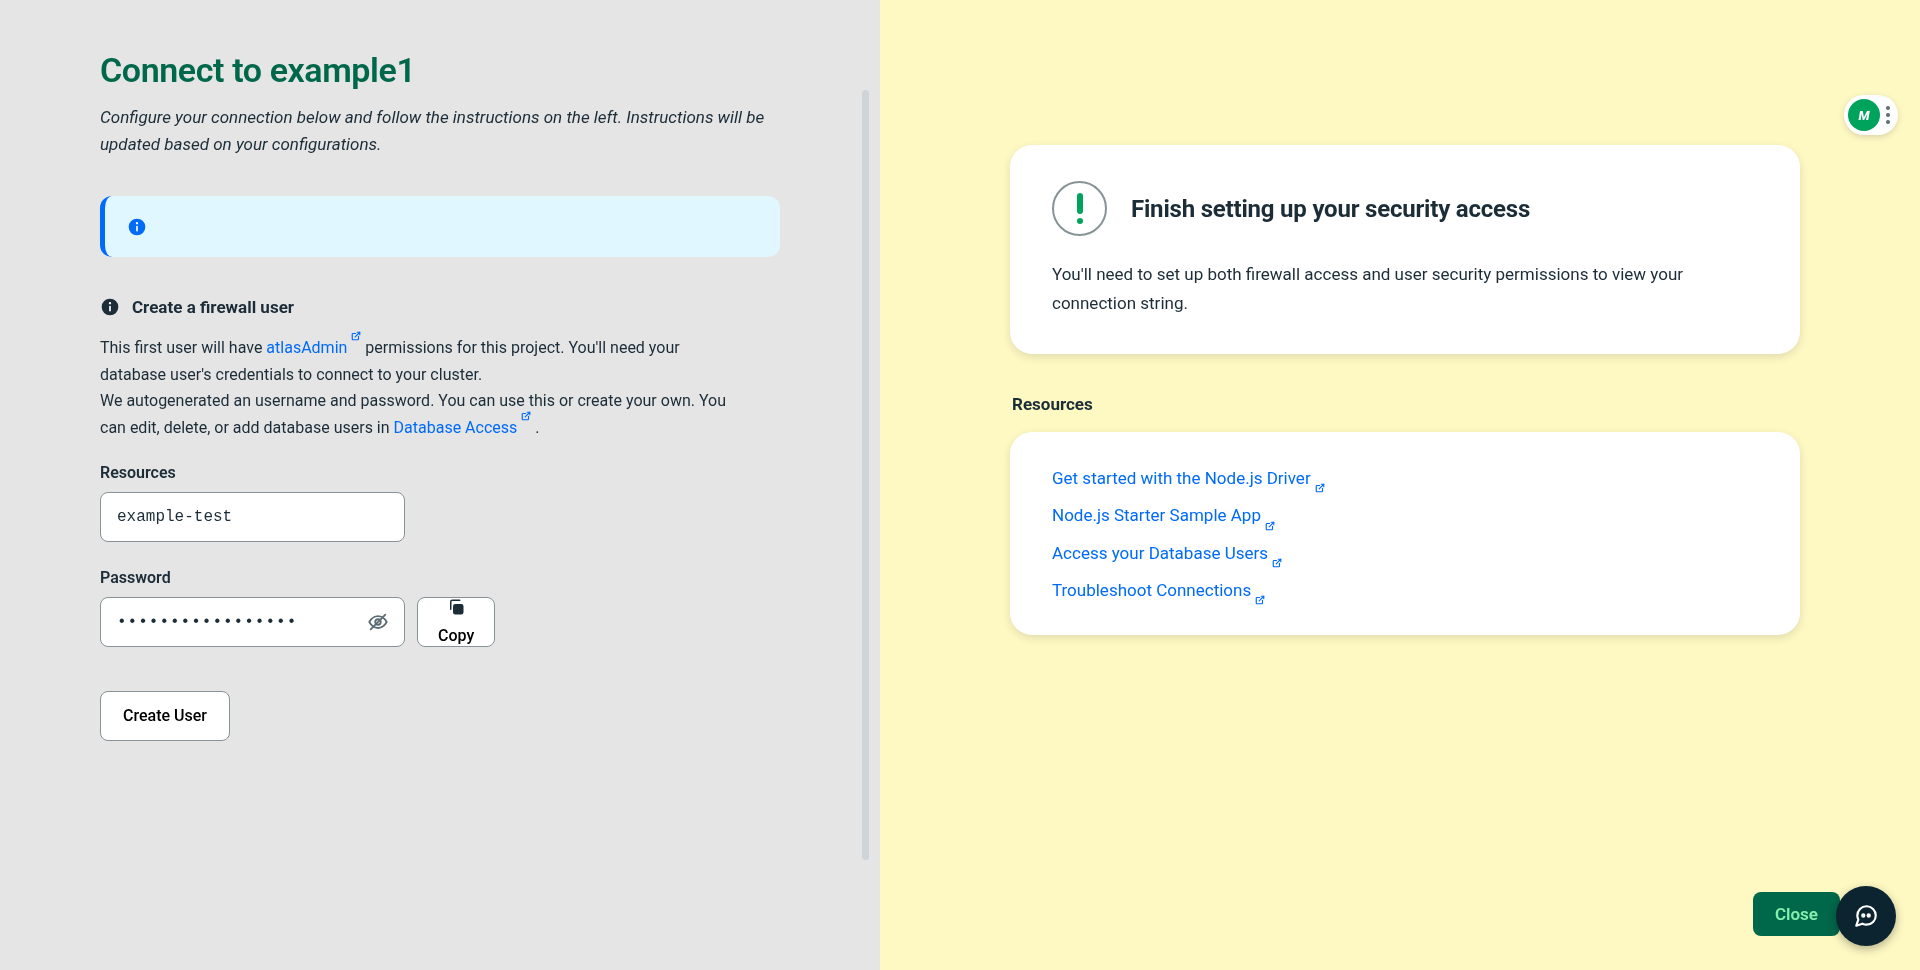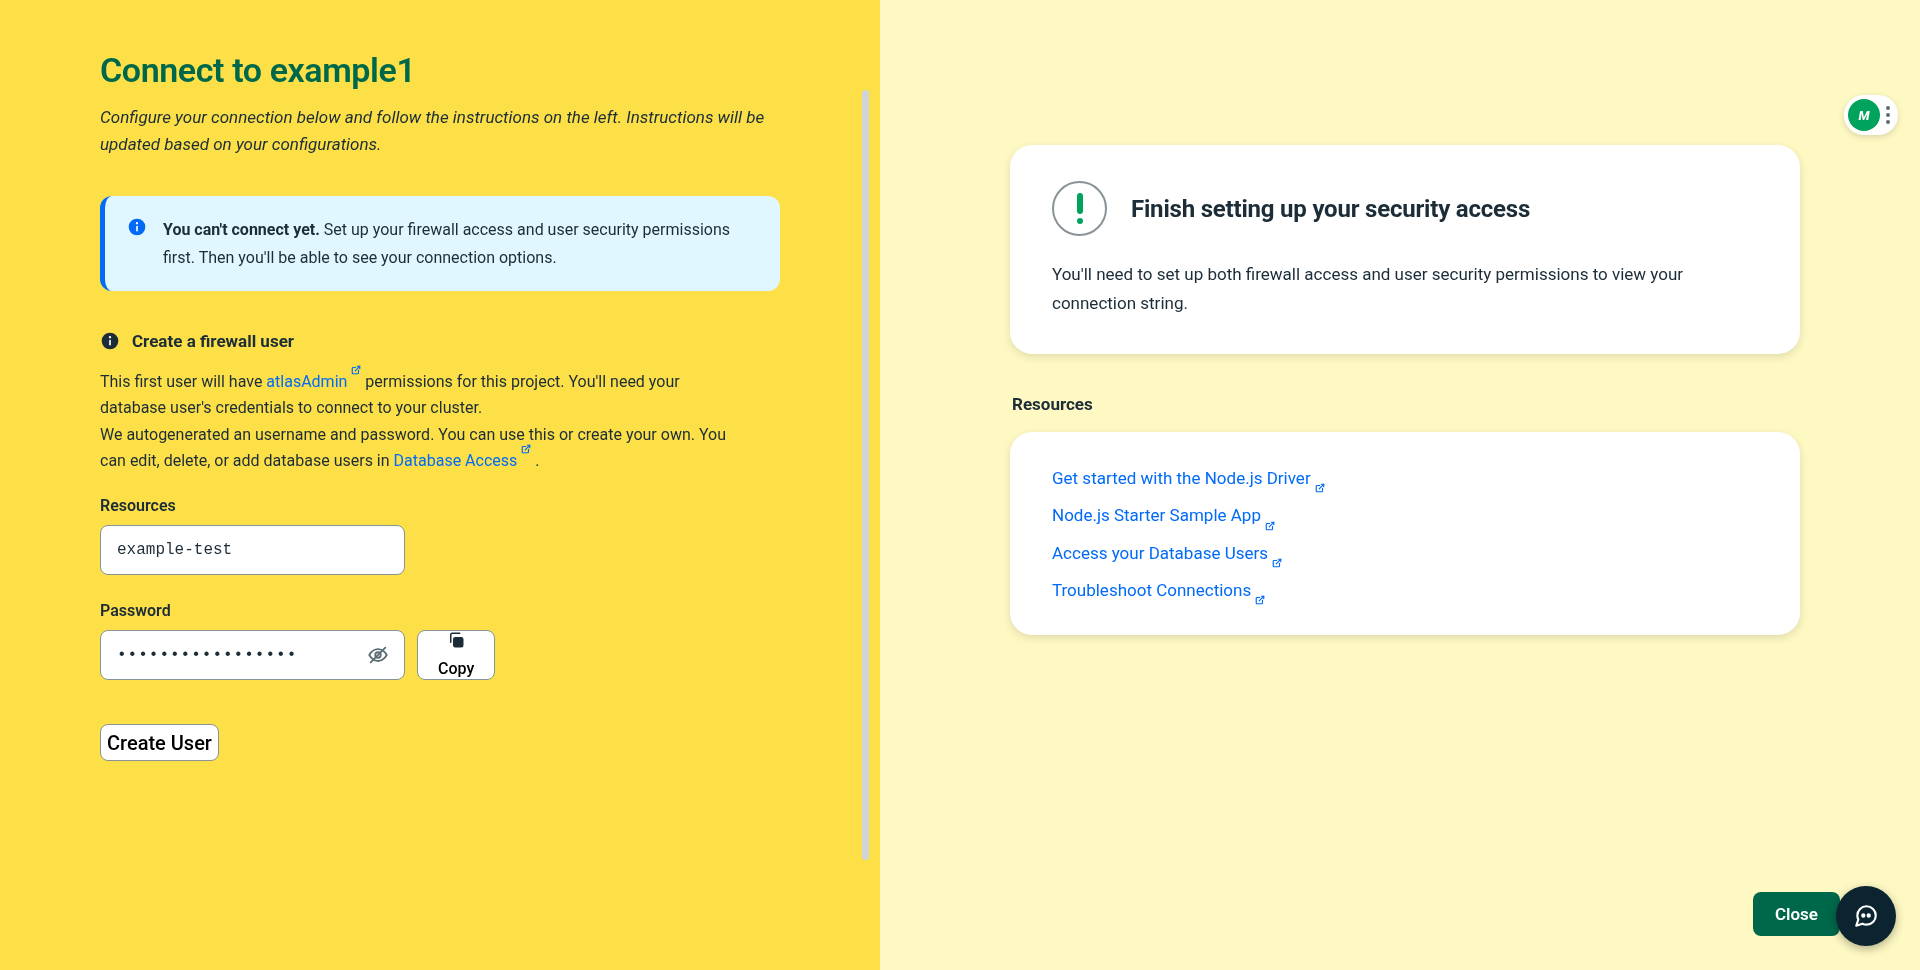--- a/index.html
+++ b/index.html
@@ -7,21 +7,21 @@
       font-family: -apple-system, BlinkMacSystemFont, "Segoe UI", Roboto, "Helvetica Neue", Arial, sans-serif;
       background: #f7f7f7;
       color: #1c2d38;
       width: 1920px;
       height: 970px;
       overflow: hidden;
     }
     .container { display: flex; height: 100%; }
     .left-panel {
       width: 880px;
-      background: #fde047;
+      background: #e5e5e5;
       padding: 50px 100px 40px 100px;
       position: relative;
     }
     .divider-line {
       position: absolute;
       right: 11px;
       top: 90px;
       width: 7px;
       height: 770px;
       background: #cfd4d8;
@@ -84,22 +84,22 @@
     .pw-eye-btn {
       position: absolute; right: 10px; top: 50%; transform: translateY(-50%);
       background: none; border: none; cursor: pointer; padding: 6px; display: flex;
     }
     .copy-btn {
       height: 50px; border: 1px solid #889397; border-radius: 8px; background: #ffffff;
       padding: 0 20px; font-size: 16px; font-weight: 500; cursor: pointer;
       display: flex; align-items: center; gap: 10px; font-family: inherit; flex-direction: column;
     }
     .create-user-btn {
-      height: 37px; border: 1px solid #889397; border-radius: 8px; background: #ffffff;
-      padding: 0 6px; font-size: 20px; font-weight: 500; cursor: pointer;
+      height: 50px; border: 1px solid #889397; border-radius: 8px; background: #ffffff;
+      padding: 0 22px; font-size: 16px; font-weight: 500; cursor: pointer;
       margin-top: 18px; font-family: inherit;
     }
     .form-group { margin-bottom: 26px; }
     .card {
       background: #ffffff; border-radius: 22px; box-shadow: 0 3px 8px rgba(0,0,0,0.12);
       padding: 36px 42px; margin-bottom: 40px;
     }
     .card-header { display: flex; align-items: center; gap: 24px; margin-bottom: 24px; }
     .badge-circle {
       width: 55px; height: 55px; border: 2px solid #889397; border-radius: 50%;
@@ -122,21 +122,21 @@
       box-shadow: 0 2px 6px rgba(0,0,0,0.15); z-index: 50;
     }
     .floating-badge .badge-logo {
       width: 32px; height: 32px; border-radius: 50%; background: #00a35c; color: #fff;
       display: flex; align-items: center; justify-content: center; font-weight: 800; font-size: 13px; font-style: italic;
     }
     .kebab { width: 4px; height: 18px; display: flex; flex-direction: column; justify-content: space-between; }
     .kebab span { width: 4px; height: 4px; background: #5c6c75; border-radius: 50%; }
     .close-btn {
       position: fixed; bottom: 34px; right: 80px; z-index: 40;
-      background: #00684a; color: #ffffff; border: none; border-radius: 8px;
+      background: #00684a; color: #86efac; border: none; border-radius: 8px;
       padding: 12px 22px; font-size: 17px; font-weight: 600; cursor: pointer; font-family: inherit;
     }
     .chat-fab {
       position: fixed; bottom: 24px; right: 24px; z-index: 60;
       width: 60px; height: 60px; border-radius: 50%; background: #0b2430; color: #fff;
       display: flex; align-items: center; justify-content: center; border: none; cursor: pointer;
       box-shadow: 0 3px 10px rgba(0,0,0,0.3);
     }
     svg { display: block; }
   </style>
@@ -150,24 +150,20 @@
     <p class="page-subtitle">Configure your connection below and follow the instructions on the left. Instructions will be updated based on your configurations.</p>
 
     <div class="info-banner">
       <span class="banner-icon">
         <svg width="20" height="20" viewBox="0 0 24 24">
             <circle cx="12" cy="12" r="10" fill="#016BF8"></circle>
             <rect x="11" y="10.5" width="2" height="7" rx="1" fill="#fff"></rect>
             <circle cx="12" cy="7.5" r="1.4" fill="#fff"></circle>
           </svg>
       </span>
-      <div class="banner-text">
-        <span class="lead">You can't connect yet.</span>
-        <span>Set up your firewall access and user security permissions first. Then you'll be able to see your connection options.</span>
-      </div>
     </div>
 
     <div class="section-header">
       <span>
         <svg width="20" height="20" viewBox="0 0 24 24">
             <circle cx="12" cy="12" r="10" fill="#1c2d38"></circle>
             <rect x="11" y="10.5" width="2" height="7" rx="1" fill="#fff"></rect>
             <circle cx="12" cy="7.5" r="1.4" fill="#fff"></circle>
           </svg>
       </span>

